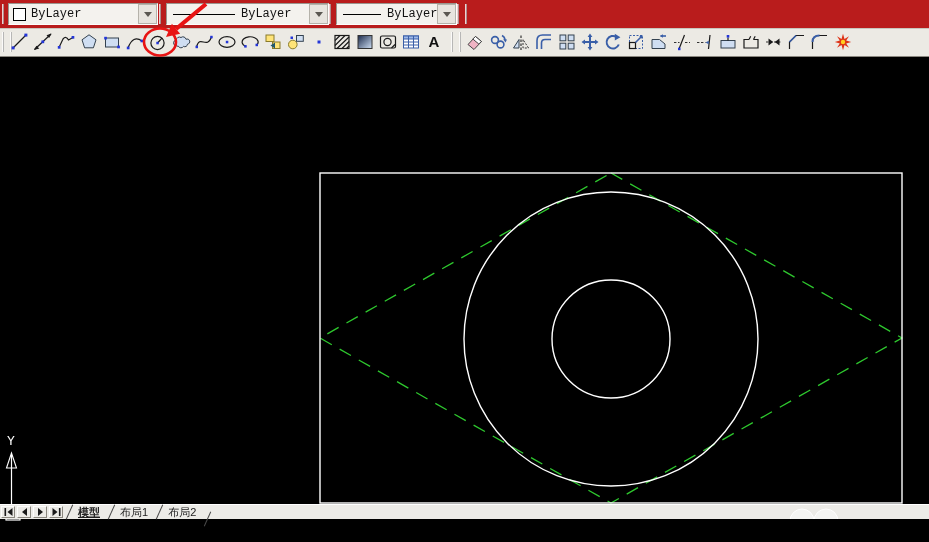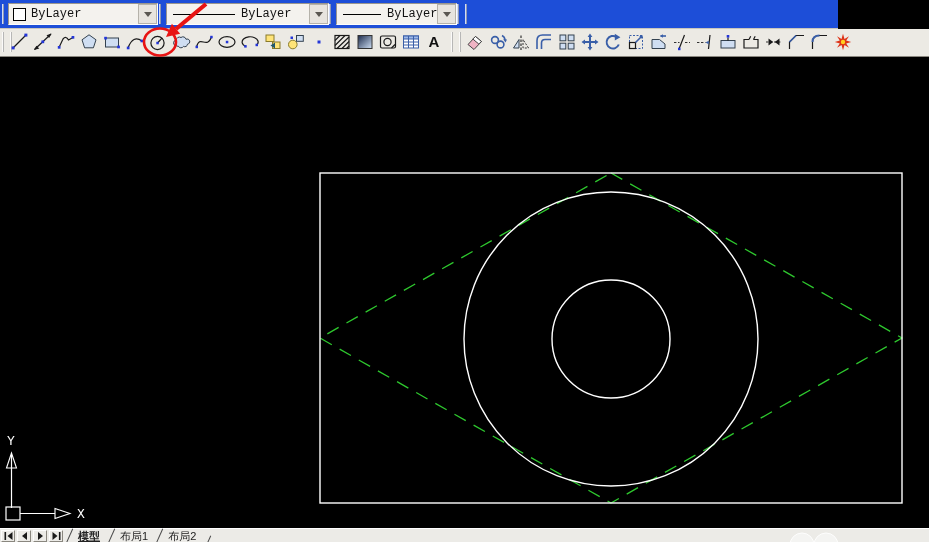--- a/index.html
+++ b/index.html
@@ -1,21 +1,21 @@
 <!DOCTYPE html>
 <html><head>
 <meta charset="utf-8">
 <style>
   html,body{margin:0;padding:0;background:#555;}
   #app{position:relative;width:929px;height:542px;overflow:hidden;
        font-family:"Liberation Sans",sans-serif;background:#000;}
 
   
-  .row1{position:absolute;left:0;top:0;width:838px;height:28px;
-        background:#1d4ed8;border-bottom:1px solid #c9c6bd;}
+  .row1{position:absolute;left:0;top:0;width:929px;height:28px;
+        background:#b91c1c;border-bottom:1px solid #c9c6bd;}
   .row2{position:absolute;left:0;top:29px;width:929px;height:27px;
         background:#eceae4;border-bottom:1px solid #8a877f;}
   .grip{position:absolute;top:4px;width:6px;height:20px;
         border-left:2px ridge #fff;border-right:2px ridge #fff;opacity:.8;}
   .row2 .grip{top:3px;}
 
   .combo{position:absolute;top:3px;height:20px;background:#f4f2ee;
          border:1px solid;border-color:#9a968e #fdfdfc #fdfdfc #9a968e;
          display:flex;align-items:center;font:12px "Liberation Mono",monospace;color:#111;}
   .combo .val{flex:1;white-space:nowrap;overflow:hidden;}
@@ -48,21 +48,21 @@
   
   .canvas{position:absolute;left:0;top:57px;width:929px;height:471px;background:#000;}
   .canvas svg{display:block;}
   .wline{fill:none;stroke-width:1.4;}
   .gdash{fill:none;stroke-width:1.3;stroke-dasharray:13 9;}
   .ucs-line{stroke:#fff;stroke-width:1.2;fill:none;}
   .ucs-head{fill:#000;stroke:#fff;stroke-width:1.1;}
   .ucs-txt{fill:#fff;font:13px "Liberation Mono",monospace;}
 
   
-  .tabbar{position:absolute;left:0;top:528px;width:929px;height:14px;
+  .tabbar{position:absolute;left:0;top:504px;width:929px;height:14px;
           background:#ecebe7;border-top:1px solid #fff;
           display:flex;align-items:center;font-size:11px;}
   .nav-btn{width:14px;height:12px;margin:0 1px 0 1px;background:#ecebe7;
            border:1px solid;border-color:#fdfdfc #8a877f #8a877f #fdfdfc;
            display:flex;align-items:center;justify-content:center;padding:0;}
   .nav-btn svg{width:9px;height:8px;display:block;}
   .tabs{display:flex;align-items:stretch;height:14px;margin-left:4px;}
   .sheet-tab{position:relative;padding:0 10px;color:#222;display:flex;align-items:center;
              font-family:"Liberation Sans",sans-serif;}
   .sheet-tab::before{content:"";position:absolute;left:1px;top:-1px;height:16px;width:1px;

